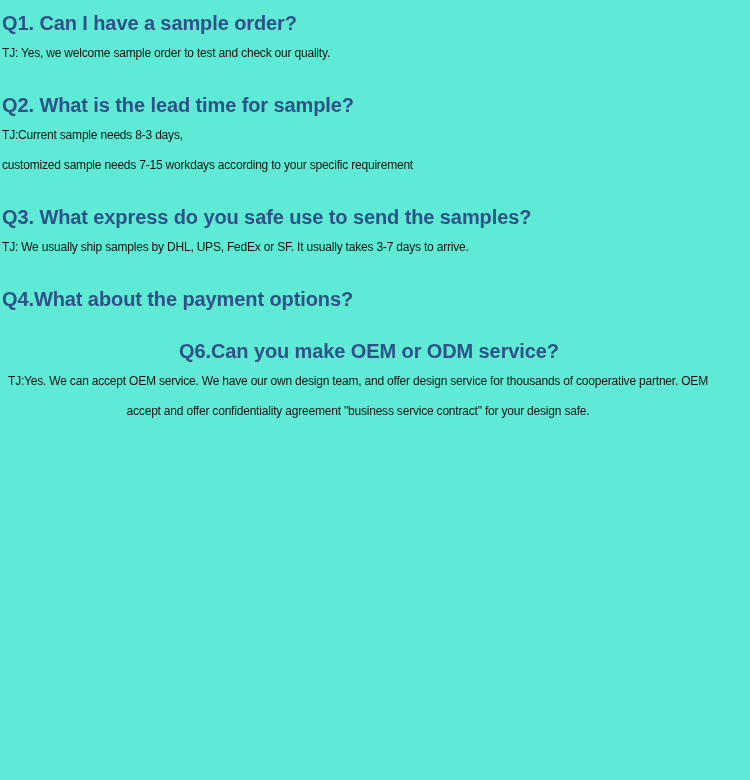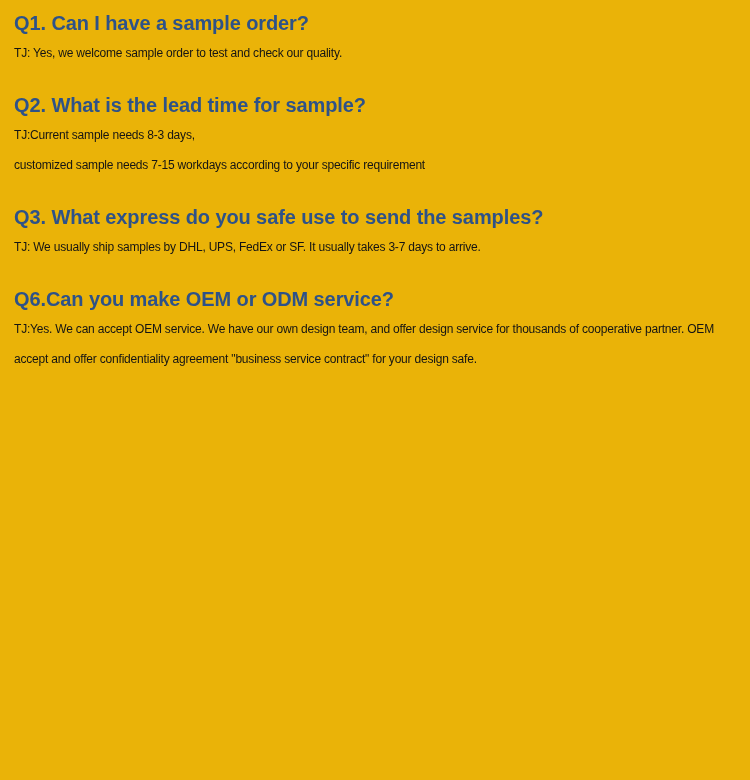--- a/index.html
+++ b/index.html
@@ -12,28 +12,29 @@
     width: 750px;
     height: 780px;
     overflow: hidden;
     font-family: "Liberation Sans", sans-serif;
     -webkit-font-smoothing: antialiased;
   }
   .faq-page {
     width: 750px;
     height: 780px;
     box-sizing: border-box;
-    padding: 8px 14px 0 14px;
-    background: #eab308;
+    padding: 8px 14px 0 2px;
+    background: #5eead4;
   }
   .faq-block {
     margin: 0 0 22px 0;
   }
   .faq-block:last-child {
     margin-bottom: 8px;
+    text-align: center;
   }
   .faq-question {
     color: #2e5288;
     font-weight: bold;
     font-size: 20px;
     line-height: 30px;
     letter-spacing: -0.1px;
     margin: 0;
     white-space: pre;
   }
@@ -63,20 +64,21 @@
     <p class="faq-answer">TJ:Current sample needs 8-3 days,
 customized sample needs 7-15 workdays according to your specific requirement</p>
   </div>
 
   <div class="faq-block">
     <p class="faq-question">Q3. What express do you safe use to send the samples?</p>
     <p class="faq-answer">TJ: We usually ship samples by DHL, UPS, FedEx or SF. It usually takes 3-7 days to arrive.</p>
   </div>
 
   <div class="faq-block">
+    <p class="faq-question">Q4.What about the payment options?</p>
   </div>
 
 
   <div class="faq-block">
     <p class="faq-question">Q6.Can you make OEM or ODM service?</p>
     <p class="faq-answer">TJ:Yes. We can accept OEM service. We have our own design team, and offer design service for thousands of cooperative partner. OEM accept and offer confidentiality agreement "business service contract" for your design safe.</p>
   </div>
 
 </div>
 

